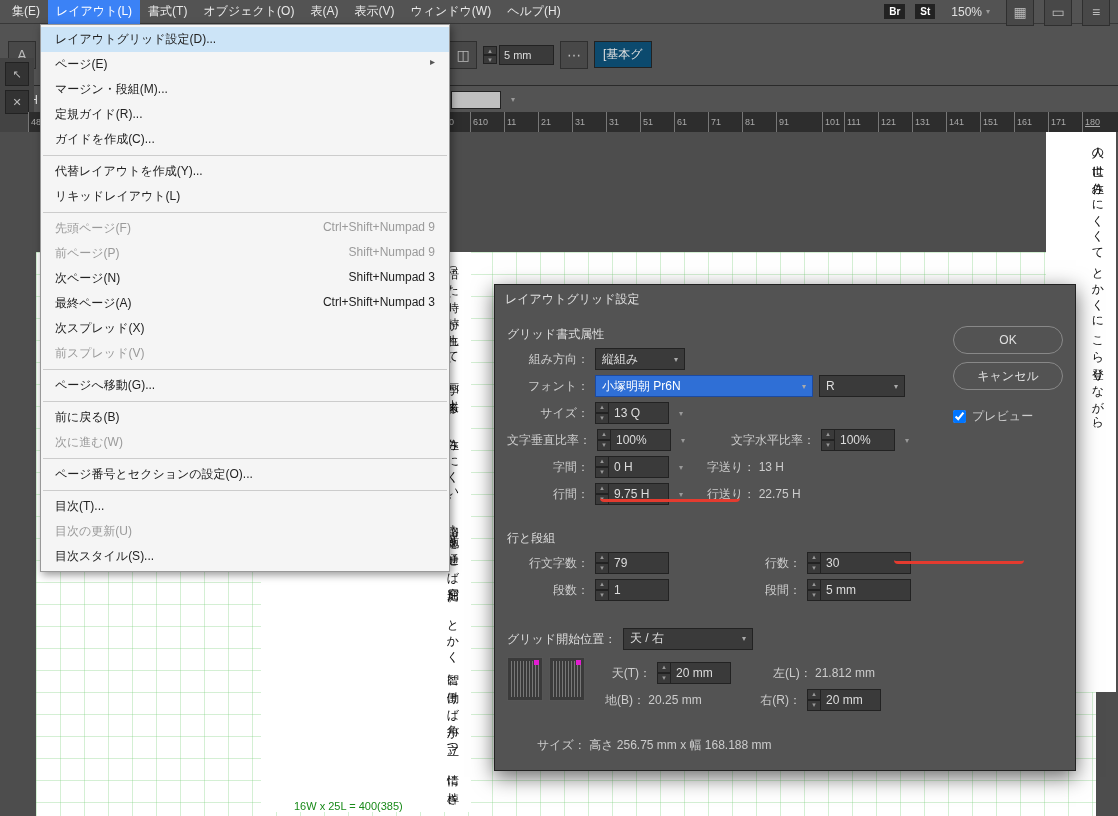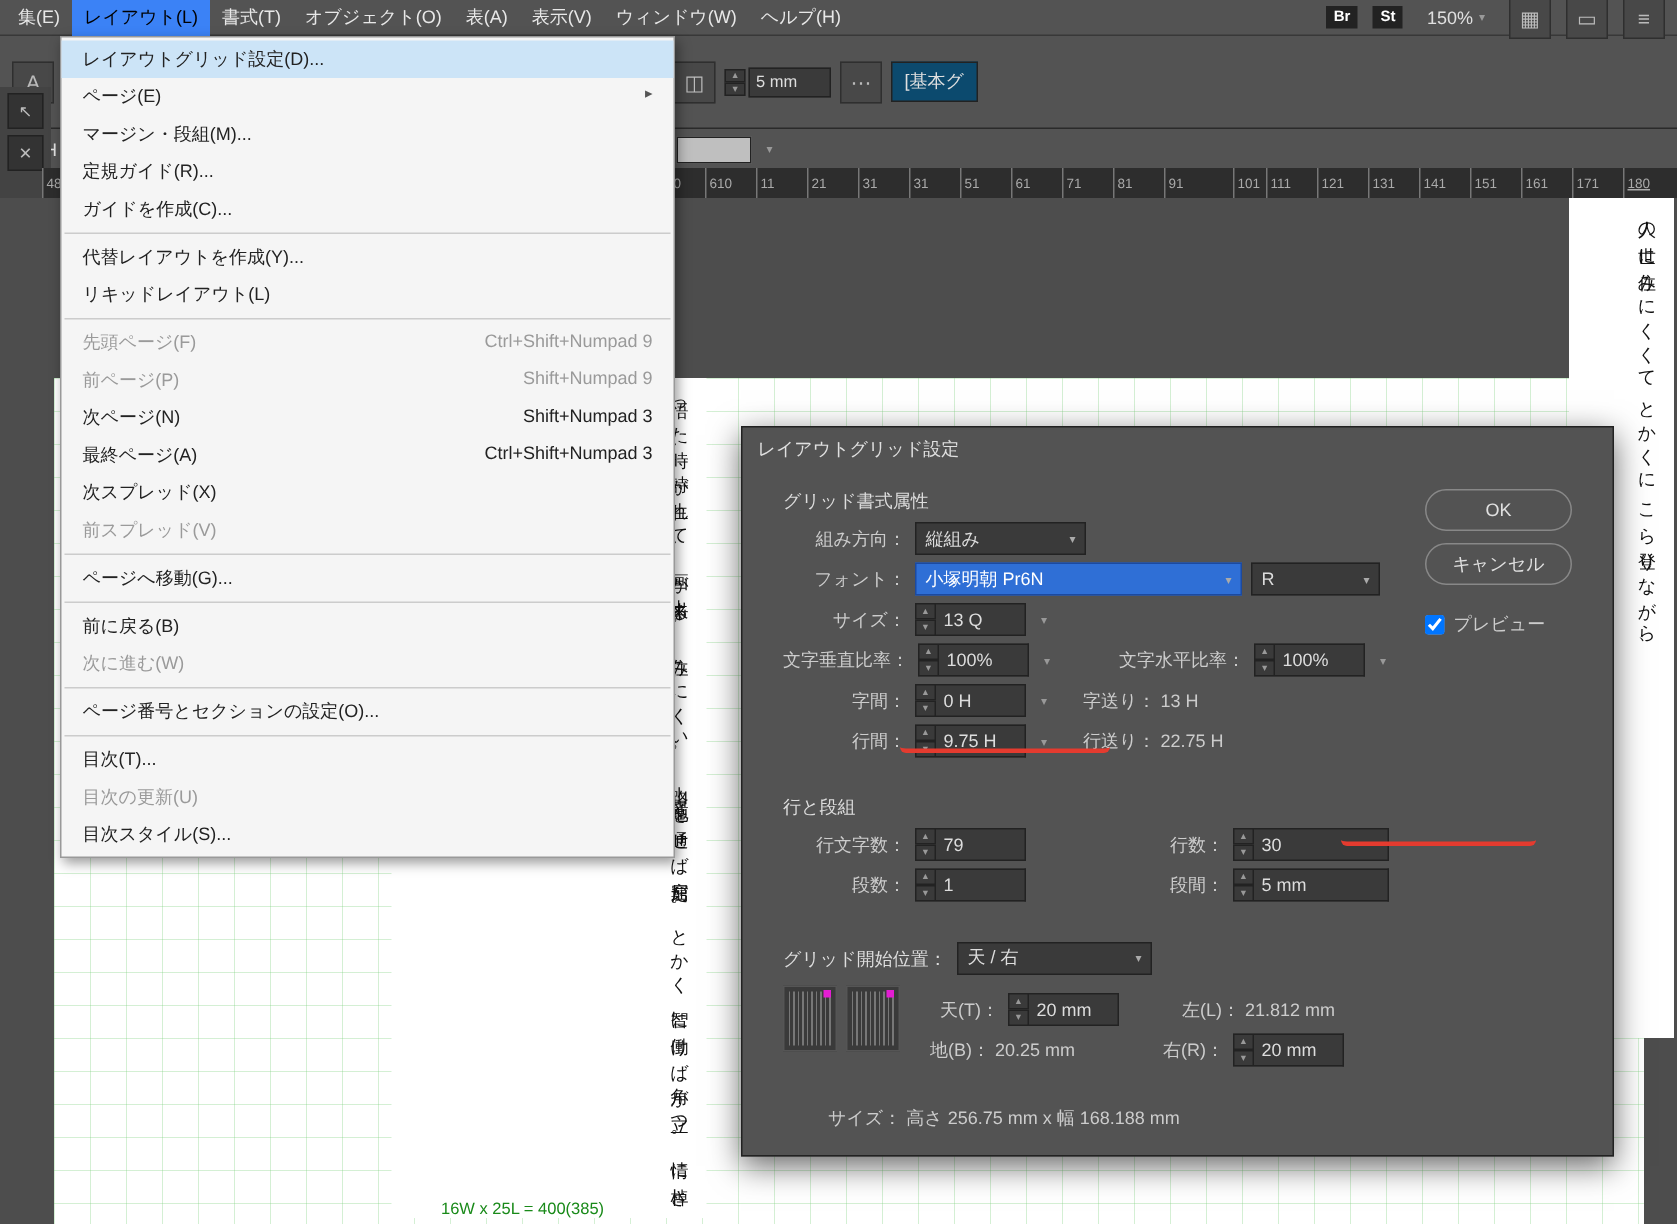--- a/index.html
+++ b/index.html
@@ -1,19 +1,19 @@
 <!DOCTYPE html>
 <html><head>
 <meta charset="utf-8">
 <style>
 * { box-sizing: border-box; margin: 0; padding: 0; font-family: "Segoe UI", Meiryo, sans-serif; font-size: 12px; }
 body { background: #535353; width: 1118px; height: 816px; overflow: hidden; position: relative; color: #e0e0e0; }
 .menubar { background: #535353; height: 24px; display: flex; align-items: center; padding-left: 4px; border-bottom: 1px solid #383838; }
 .menubar .mitem { padding: 4px 8px; color: #e8e8e8; }
-.menubar .mitem.active { background: #3b82f6; color: #000000; }
+.menubar .mitem.active { background: #3b82f6; color: #ffffff; }
 .bridge-row { display: flex; align-items: center; margin-left: auto; gap: 10px; padding-right: 8px; }
 .bridge-badge { background: #222; color: #fff; padding: 2px 5px; font-size: 10px; font-weight: bold; }
 .zoom-sel { color: #e0e0e0; padding: 2px 6px; display:flex; align-items:center; gap:4px; }
 .toolbar { background: #535353; height: 62px; display: flex; align-items: center; padding: 4px 8px; gap: 6px; border-bottom: 1px solid #2a2a2a; }
 .tbtn { width: 28px; height: 28px; display: flex; align-items: center; justify-content: center; color: #bbb; background: #484848; border: 1px solid #2f2f2f; font-size: 14px; }
 .spin { display: flex; align-items: center; gap: 2px; }
 .spin .updn { width: 14px; display: flex; flex-direction: column; }
 .spin .updn span { width: 14px; height: 9px; background: #3a3a3a; border: 1px solid #222; font-size: 7px; text-align: center; line-height: 7px; color: #999; }
 .spin input { width: 55px; height: 20px; background: #3a3a3a; border: 1px solid #222; color: #ddd; padding: 0 4px; font-size: 11px; }
 .swatch { width: 24px; height: 24px; background: linear-gradient(135deg,#fff 0 48%,red 48% 52%,#fff 52%); border:1px solid #222; }
@@ -32,21 +32,21 @@
 .textcol { position:absolute; writing-mode: vertical-rl; font-family: "Meiryo", serif; font-size:16px; color:#111; letter-spacing:2px; line-height:24px; background:#fff; }
 .frame-label { position:absolute; color:#198a19; font-size:11px; }
 .dropdown { position: absolute; left: 40px; top: 24px; width: 410px; background: #f5f5f5; border: 1px solid #999; box-shadow: 2px 3px 8px rgba(0,0,0,.4); color: #222; padding: 2px 0; z-index: 50; }
 .dropdown .drow { display:flex; justify-content:space-between; padding: 4px 14px; }
 .dropdown .drow.hl { background: #cce4f7; }
 .dropdown .drow.submenu::after { content:"▸"; color:#555; font-size:10px; }
 .dropdown .drow.dis { color: #9a9a9a; }
 .dropdown hr { border:none; border-top:1px solid #ccc; margin:3px 2px; }
 .dialog { position:absolute; left:494px; top:284px; width:582px; background:#535353; border:1px solid #222; box-shadow:0 6px 20px rgba(0,0,0,.6); z-index:60; }
 .dlg-title { padding:6px 10px; color:#e0e0e0; }
-.dlg-body { display:flex; padding: 6px 27px 16px; gap: 24px; }
+.dlg-body { display:flex; padding: 6px 12px 16px; gap: 12px; }
 .dlg-left { flex:1; }
 .dlg-right { width: 110px; display:flex; flex-direction:column; gap:8px; padding-top:6px; }
 .dlg-btn { height:28px; border:1px solid #888; border-radius:14px; background:transparent; color:#e0e0e0; display:flex; align-items:center; justify-content:center; }
 .dlg-check { display:flex; align-items:center; gap:6px; margin-top:10px; color:#ccc; }
 .group-label { color:#ddd; margin: 6px 0 4px; }
 .frow { display:flex; align-items:center; gap:6px; margin:5px 0; }
 .flabel { min-width: 82px; text-align:right; color:#ccc; }
 .readlabel { color:#ccc; }
 .selbox { height:22px; min-width:80px; background:#3a3a3a; border:1px solid #222; color:#ddd; display:flex; align-items:center; justify-content:space-between; padding:0 6px; }
 .selbox.blue { background:#2f6fd6; border-color:#1c4aa0; color:#fff; }
@@ -272,21 +272,21 @@
   </div>
 
 <div class="dialog">
   <div class="dlg-title">レイアウトグリッド設定</div>
   <div class="dlg-body">
     <div class="dlg-left">
       <div class="group-label">グリッド書式属性</div>
 
       <div class="frow">
         <div class="flabel">組み方向：</div>
-        <div class="selbox" style="width:114px">
+        <div class="selbox" style="width:90px">
             <span>縦組み</span>
             <span class="ar">▾</span>
           </div>
       </div>
 
       <div class="frow">
         <div class="flabel">フォント：</div>
         <div class="selbox blue" style="width:218px">
             <span>小塚明朝 Pr6N</span>
             <span class="ar">▾</span>

